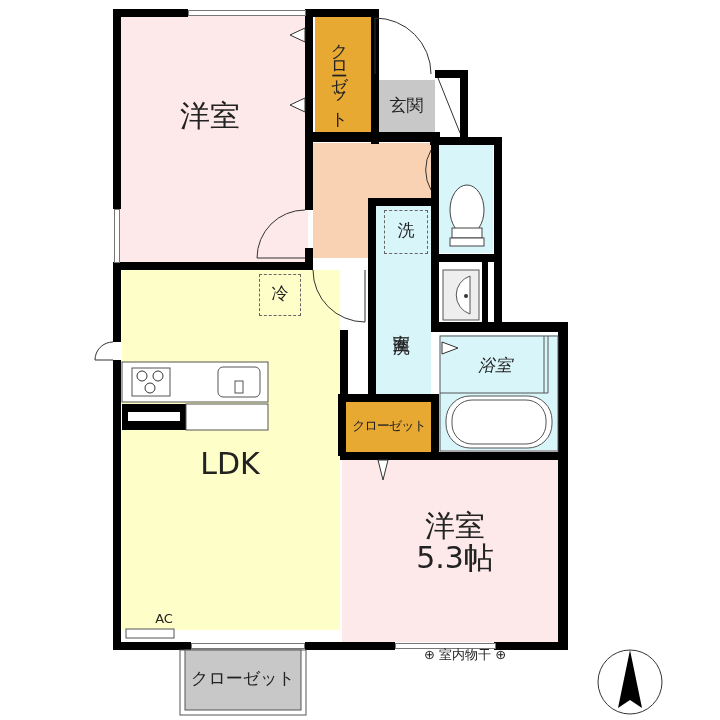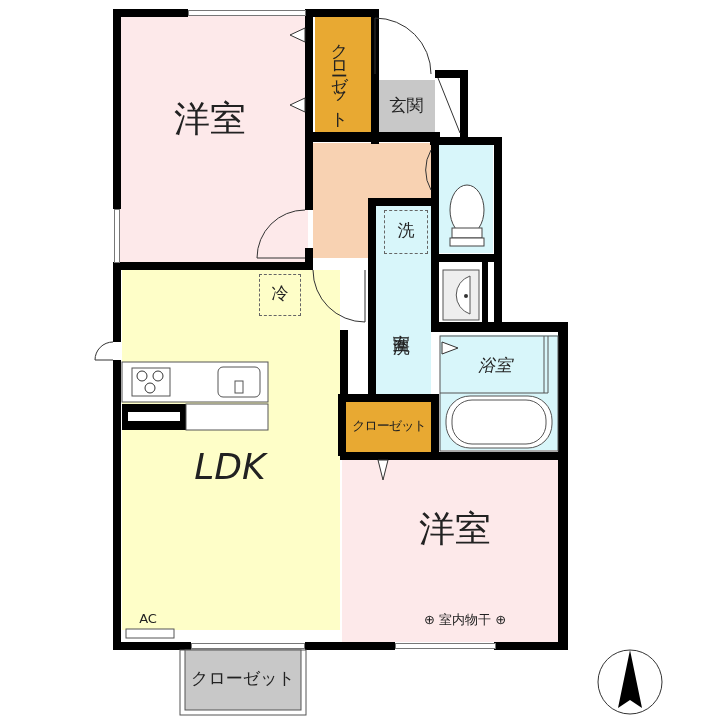--- a/index.html
+++ b/index.html
@@ -1,21 +1,21 @@
 <!DOCTYPE html>
 <html><head>
 <meta charset="utf-8">
 <style>
   html, body { margin:0; padding:0; background:#ffffff; }
   body { width:720px; height:720px; position:relative; overflow:hidden; font-family:"DejaVu Sans", sans-serif; color:#222; }
   .abs { position:absolute; }
   .wall { position:absolute; background:#000; }
   .room { position:absolute; }
   .lbl { position:absolute; text-align:center; line-height:1.05; color:#222; }
-  .big { font-size:36px; }
+  .big { font-size:30px; }
   .mid { font-size:17px; }
   .sm  { font-size:13px; }
   .vert { writing-mode: vertical-rl; text-orientation: upright; letter-spacing:-2px; }
   .win { position:absolute; background:#fff; border:1px solid #777; }
   .dashed { position:absolute; border:1px dashed #666; box-sizing:border-box; }
   svg { position:absolute; left:0; top:0; }
 </style>
 </head>
 <body>
 
@@ -128,27 +128,28 @@
   </div>
 
   <div class="lbl big" style="left:150px;top:100px;width:120px;">
     <div>洋室</div>
   </div>
   <div class="lbl mid vert" style="left:330px;top:20px;height:110px;">クローゼット</div>
   <div class="lbl mid" style="left:378px;top:97px;width:57px;">玄関</div>
   <div class="lbl mid vert" style="left:392px;top:285px;height:80px;">洗面室</div>
   <div class="lbl mid" style="left:455px;top:357px;width:80px;font-style:italic;">浴室</div>
   <div class="lbl sm" style="left:344px;top:419px;width:90px;letter-spacing:-1px;">クローゼット</div>
-  <div class="lbl big" style="left:160px;top:448px;width:140px;font-style:italic;">
+  <div class="lbl big" style="left:160px;top:448px;width:140px;">
     <div>LDK</div>
   </div>
-  <div class="lbl sm" style="left:128px;top:612px;width:40px;">AC</div>
+  <div class="lbl sm" style="left:144px;top:612px;width:40px;">AC</div>
   <div class="lbl big" style="left:395px;top:510px;width:120px;">
     <div>洋室</div>
+    <div>5.3帖</div>
   </div>
-  <div class="lbl sm" style="left:400px;top:613px;width:130px;">
+  <div class="lbl sm" style="left:400px;top:648px;width:130px;">
     <span>⊕</span>
     <span>室内物干</span>
     <span>⊕</span>
   </div>
   <div class="lbl mid" style="left:185px;top:670px;width:116px;">クローゼット</div>
   <div class="abs" style="left:598px;top:650px;width:64px;height:64px;"></div>
 </div>
 
 </body></html>

